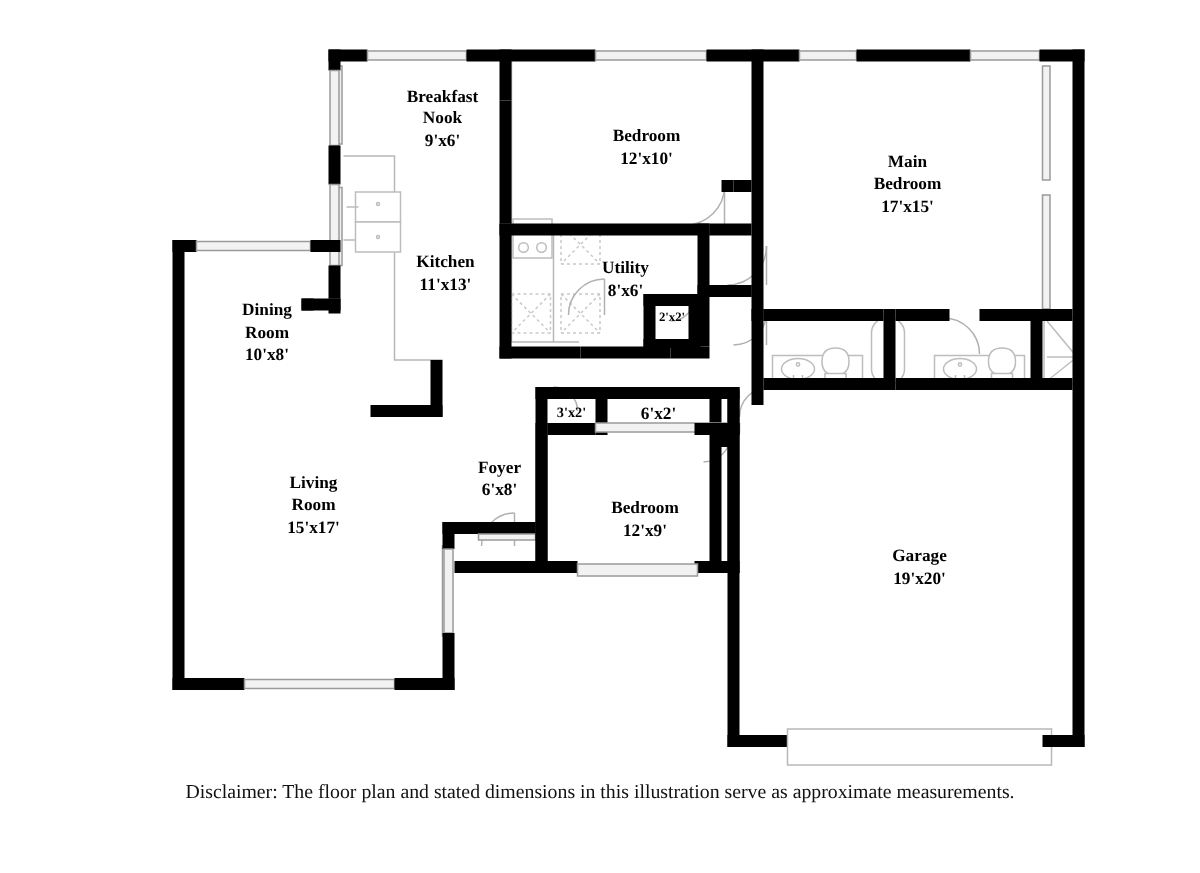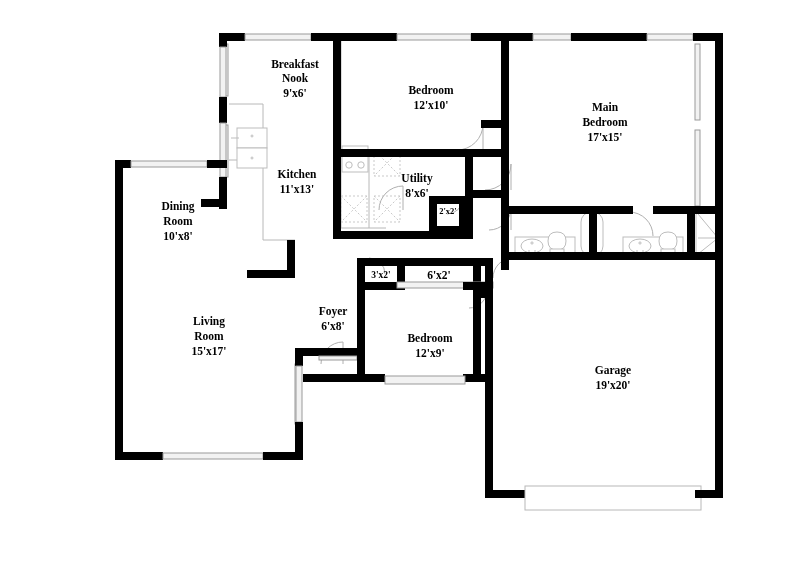--- a/index.html
+++ b/index.html
@@ -333,13 +333,14 @@
       <text class="lbl" x="407" y="342">Bedroom</text>
       <text class="lbl" x="407" y="357">12'x9'</text>
 
       <text class="lbl" x="590" y="374">Garage</text>
       <text class="lbl" x="590" y="389">19'x20'</text>
     </g>
   </svg>
 </div>
 
 <div class="disclaimer">
+  <div>Disclaimer: The floor plan and stated dimensions in this illustration serve as approximate measurements.</div>
 </div>
 
 </body></html>

